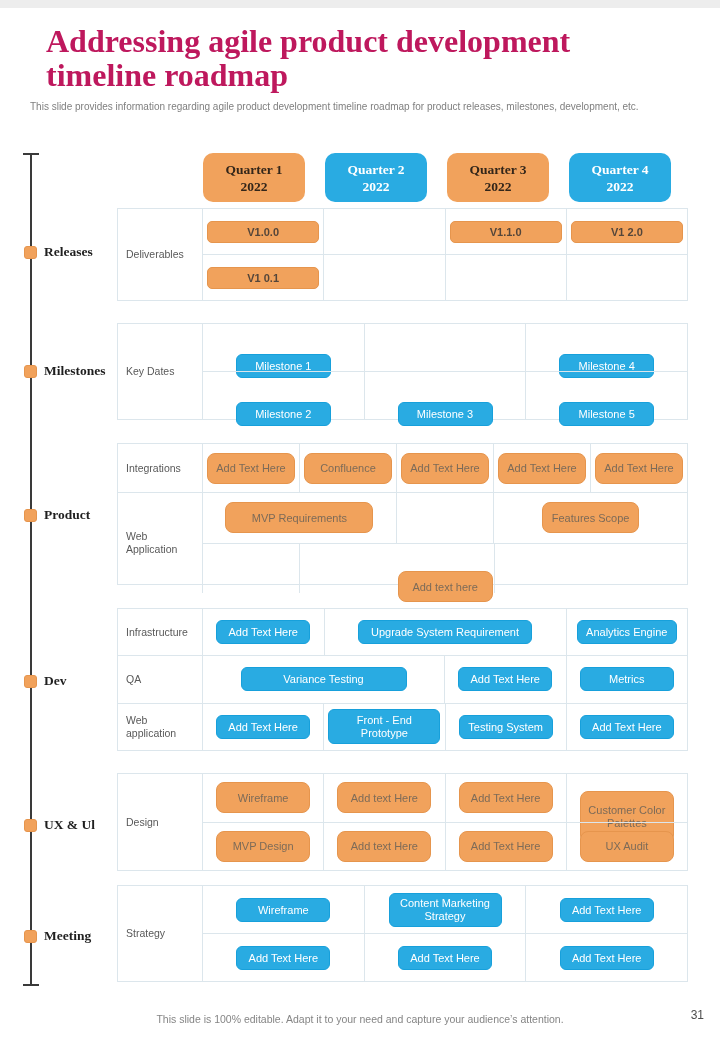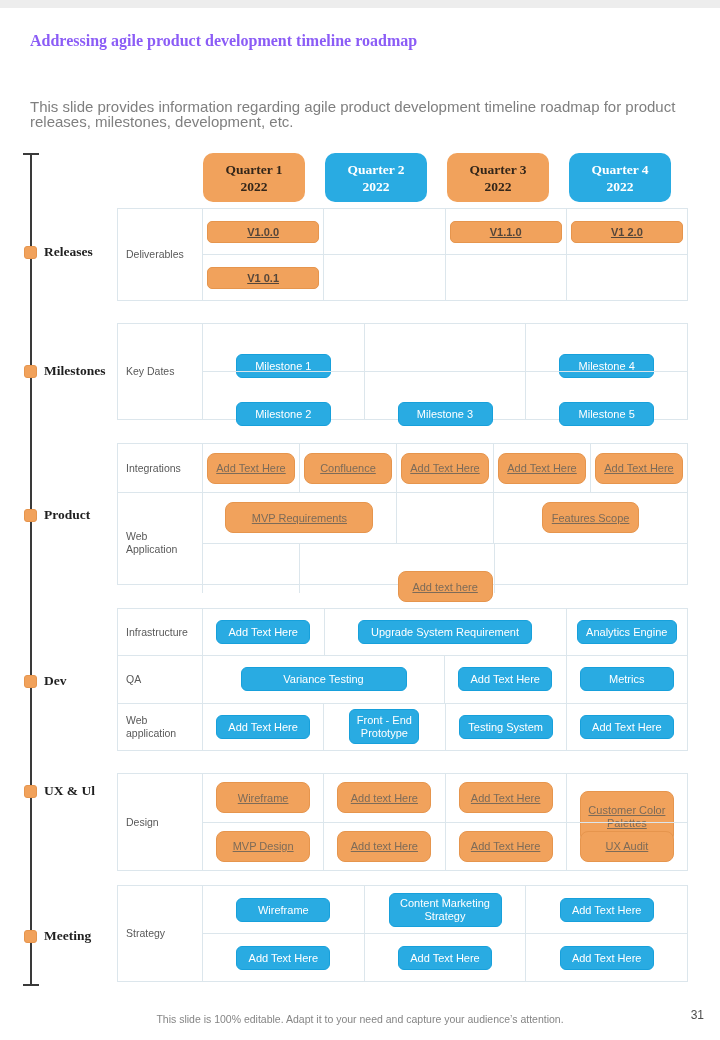--- a/index.html
+++ b/index.html
@@ -5,24 +5,24 @@
   :root{
     --orange:#F1A25C; --orange-bd:#E6954D;
     --blue:#29ABE2; --blue-bd:#17A0DB;
     --line:#DCE6EC;
   }
   *{margin:0;padding:0;box-sizing:border-box;}
   html,body{width:720px;height:1040px;background:#fff;overflow:hidden;}
   body{font-family:"Liberation Sans",sans-serif;position:relative;}
   .top-edge{position:absolute;top:0;left:0;width:720px;height:8px;background:#ededed;}
 
-  .title{position:absolute;left:30px;top:24px;width:545px;
-    font-family:"Liberation Serif",serif;font-weight:700;font-size:16px;line-height:34px;color:#8b5cf6;}
+  .title{position:absolute;left:46px;top:24px;width:545px;
+    font-family:"Liberation Serif",serif;font-weight:700;font-size:32px;line-height:34px;color:#be185d;}
   .subtitle{position:absolute;left:30px;top:99px;width:655px;
-    font-size:15px;line-height:15px;color:#7f7f7f;}
+    font-size:10px;line-height:15px;color:#7f7f7f;}
 
   
   .tl-line{position:absolute;left:30px;top:154px;width:1.5px;height:831px;background:#3a3a3a;}
   .tl-cap{position:absolute;left:23px;width:16px;height:1.5px;background:#3a3a3a;}
   .tl-item{position:absolute;left:24px;height:14px;display:flex;align-items:center;gap:7px;}
   .tl-marker{width:13px;height:13px;border-radius:3px;background:var(--orange);border:1px solid var(--orange-bd);flex:none;}
   .tl-label{font-family:"Liberation Serif",serif;font-weight:700;font-size:13.5px;color:#1f1f1f;white-space:nowrap;}
 
   
   .qh{position:absolute;top:153px;width:102px;height:49px;border-radius:10px;
@@ -43,26 +43,26 @@
   .row + .row{border-top:1px solid var(--line);}
   .cell{flex:1;display:flex;align-items:center;justify-content:center;min-width:0;}
   .cell + .cell{border-left:1px solid var(--line);}
   .cell.f2{flex:2;}
   .cell.right{justify-content:flex-end;padding-right:1px;}
 
   
   .pill{display:flex;align-items:center;justify-content:center;text-align:center;
     font-size:11px;line-height:12px;flex:none;}
   .pill.two{line-height:13px;padding:2px 3px;}
-  .or{background:var(--orange);border:1px solid var(--orange-bd);border-radius:8px;color:#7D6B58;height:31px;width:94px;text-decoration:underline;}
+  .or{background:var(--orange);border:1px solid var(--orange-bd);border-radius:8px;color:#7D6B58;height:31px;width:94px;}
   .or.fill{width:calc(100% - 8px);}
   .or.bar{border-radius:5px;height:22px;width:calc(100% - 8px);color:#55463A;font-weight:700;}
   .bl{background:var(--blue);border:1px solid var(--blue-bd);border-radius:6px;color:#fff;height:24px;width:94px;}
   .w95{width:95px;margin-top:37px;} .w97{width:97px;} .w100{width:100px;} .w113{width:113px;height:34px;}
-  .w148{width:148px;} .w166{width:166px;} .w174{width:174px;} .w92t{width:70px;height:35px;}
+  .w148{width:148px;} .w166{width:166px;} .w174{width:174px;} .w92t{width:112px;height:35px;}
   .h38{height:52px;margin-top:39px;}
 
   .footer-note{position:absolute;left:0;top:1013px;width:720px;text-align:center;
     font-size:10.5px;color:#858585;}
   .page-num{position:absolute;right:16px;top:1008px;font-size:12px;color:#4d4d4d;}
 </style>
 </head>
 <body>
 
 <div class="top-edge"></div>
@@ -83,21 +83,21 @@
   <span class="tl-label">Milestones</span>
 </div>
 <div class="tl-item" style="top:508px">
   <span class="tl-marker"></span>
   <span class="tl-label">Product</span>
 </div>
 <div class="tl-item" style="top:674px">
   <span class="tl-marker"></span>
   <span class="tl-label">Dev</span>
 </div>
-<div class="tl-item" style="top:784px">
+<div class="tl-item" style="top:818px">
   <span class="tl-marker"></span>
   <span class="tl-label">UX &amp; Ul</span>
 </div>
 <div class="tl-item" style="top:929px">
   <span class="tl-marker"></span>
   <span class="tl-label">Meeting</span>
 </div>
 
 <div class="qh orange" style="left:203px">
   <div>Quarter 1</div>

